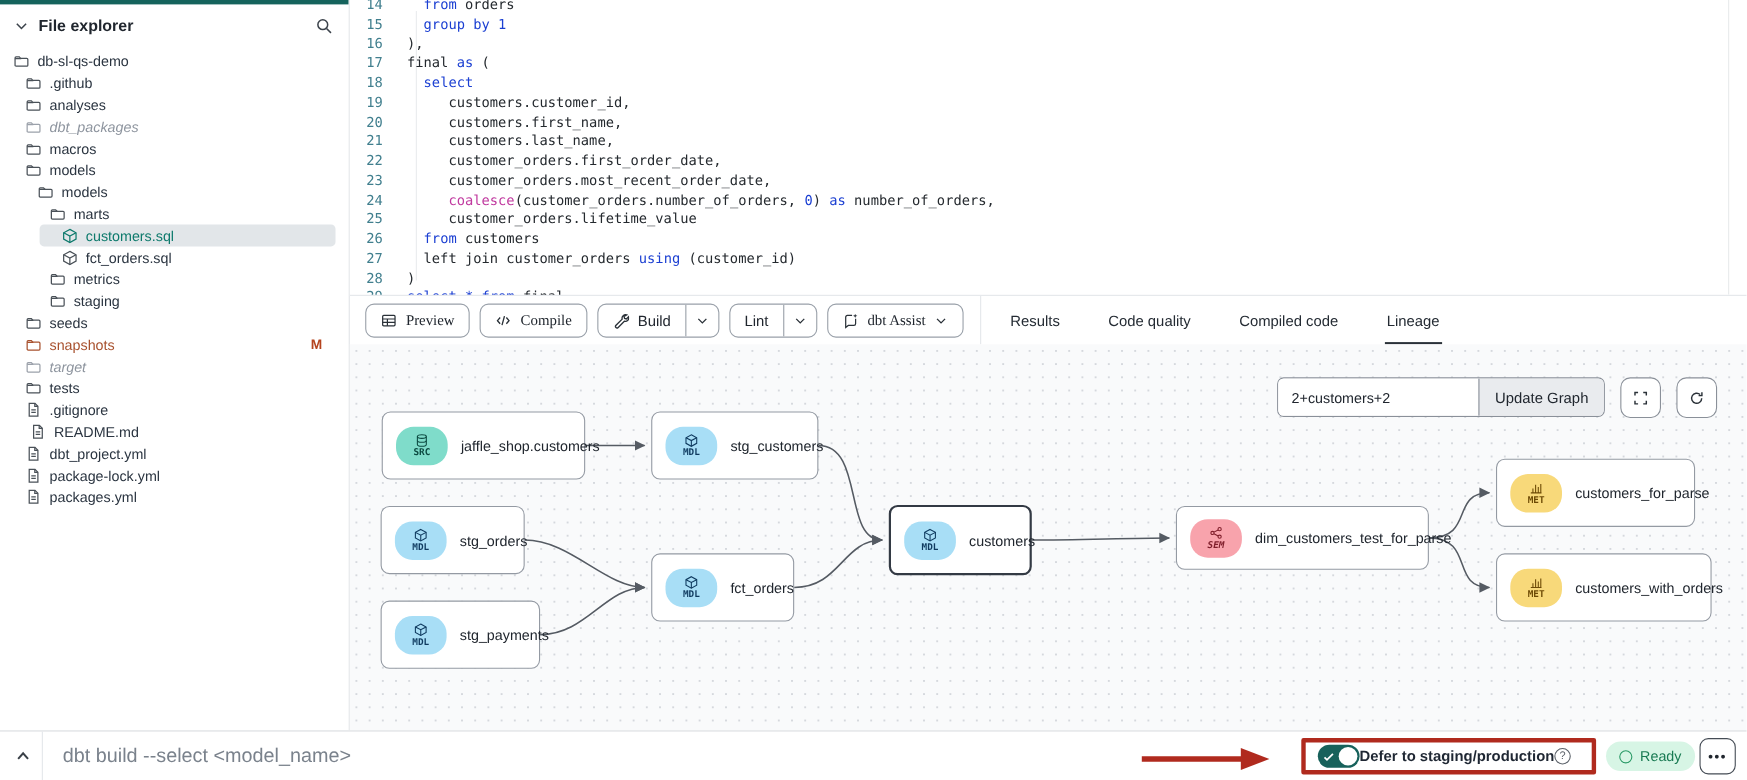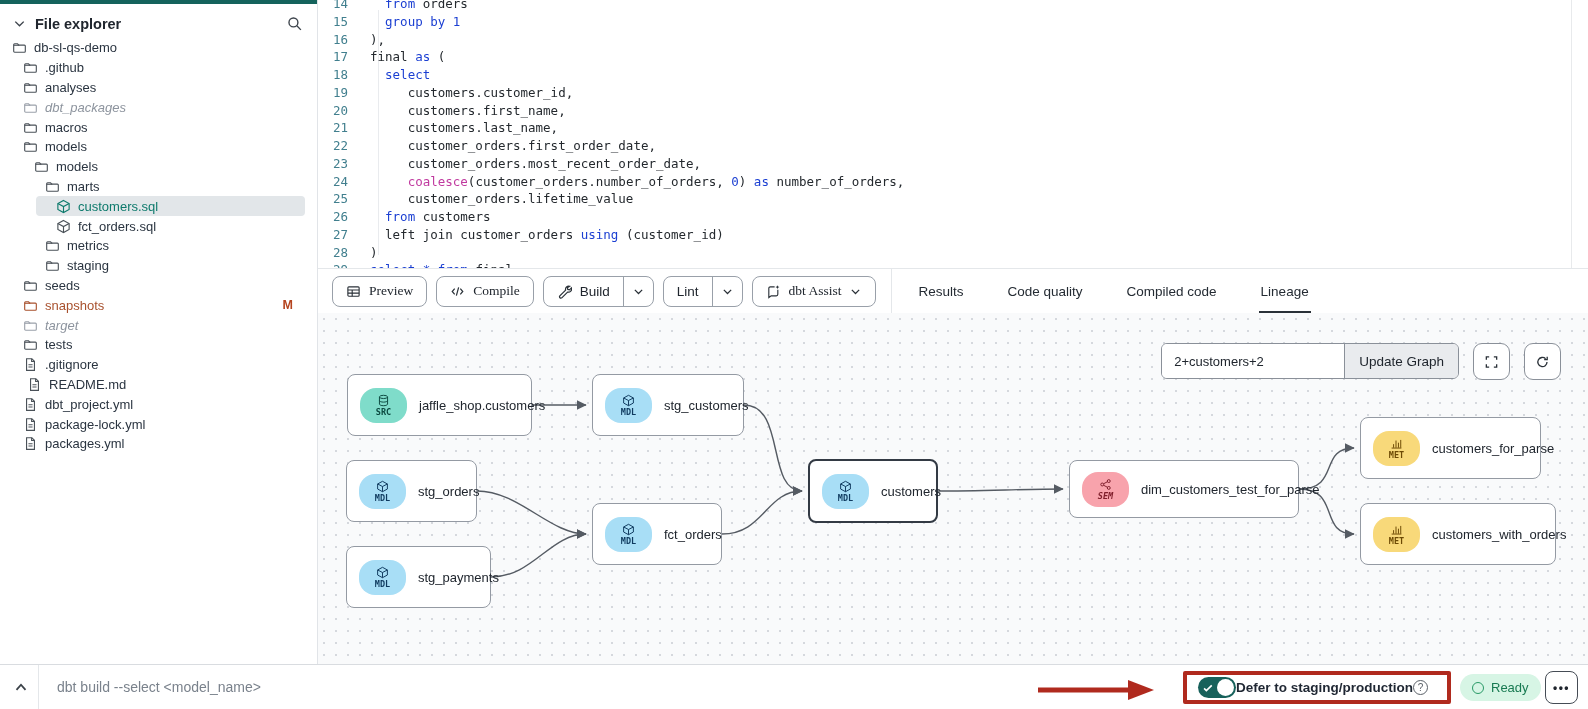--- a/index.html
+++ b/index.html
@@ -9,21 +9,21 @@
 
   
   .sidebar { width:318px; flex:none; border-right:1px solid #e1e4e8; position:relative; overflow:hidden; }
   .sidebar-accent { height:4px; background:#15635c; }
   .explorer-header { display:flex; align-items:center; padding:11px 14px 6px 12px; }
   .explorer-title { font-weight:bold; font-size:14.5px; color:#20262e; margin-left:8px; }
   .hdr-icon { width:15px; height:15px; color:#3c434b; display:flex; }
   .hdr-icon svg { width:100%; height:100%; }
   .search-btn { margin-left:auto; width:17px; height:17px; color:#3c434b; cursor:pointer; }
   .search-btn svg { width:100%; height:100%; }
-  .tree { font-size:13px; color:#2a3440; }
+  .tree { margin-top:8px; font-size:13px; color:#2a3440; }
   .tree-row { height:19.8px; display:flex; align-items:center; position:relative; cursor:pointer; }
   .tree-icon { width:15px; height:15px; margin-right:7px; flex:none; color:#4a5158; display:flex; }
   .tree-icon svg { width:100%; height:100%; }
   .tree-row.muted { color:#8d949e; font-style:italic; }
   .tree-row.muted .tree-icon { color:#9ba1aa; }
   .tree-row.modified { color:#a8512e; }
   .tree-row.modified .tree-icon { color:#a8512e; }
   .tree-row.selected::before { content:""; position:absolute; left:36px; right:12px; top:0; bottom:0;
       background:#e2e6e9; border-radius:4px; z-index:0; }
   .tree-row.selected { color:#0d7a6c; }
@@ -84,21 +84,21 @@
       align-items:center; justify-content:center; flex:none; }
   .nbadge svg { width:13px; height:13px; display:block; }
   .ntype { font-size:8.5px; font-weight:bold; font-family:"DejaVu Sans Mono", monospace; line-height:10px; }
 
   
   .bottombar { height:45px; border-top:1px solid #d9dce0; display:flex; align-items:center;
       position:relative; background:#fff; }
   .collapse-btn { width:18px; height:18px; margin-left:12px; color:#3a4148; cursor:pointer; display:flex; }
   .collapse-btn svg { width:100%; height:100%; }
   .bb-divider { width:1px; height:45px; background:#e4e7ea; margin-left:8px; }
-  .cmd-input { border:none; outline:none; margin-left:18px; font-size:14px; width:600px;
+  .cmd-input { border:none; outline:none; margin-left:18px; font-size:18px; width:600px;
       color:#20262e; font-family:"Liberation Sans", sans-serif; background:transparent; }
   .cmd-input::placeholder { color:#7a828c; opacity:1; }
   .annot-arrow { position:absolute; left:1036px; top:13px; width:120px; height:24px; }
   .defer-box { position:absolute; left:1183px; top:6px; width:268px; height:33px; border:4px solid #b02a1e;
       border-radius:2px; display:flex; align-items:center; gap:0; padding:0 8px 0 11px; background:#fff; }
   .toggle { width:38px; height:21px; border-radius:11px; background:#17615b; position:relative;
       flex:none; cursor:pointer; }
   .toggle .tg-check { position:absolute; left:4px; top:4.5px; width:12px; height:12px; display:flex; }
   .toggle .tg-knob { position:absolute; right:2px; top:2px; width:17px; height:17px; border-radius:50%; background:#fff; }
   .defer-label { font-size:13.5px; font-weight:bold; color:#1f2733; white-space:nowrap; }

